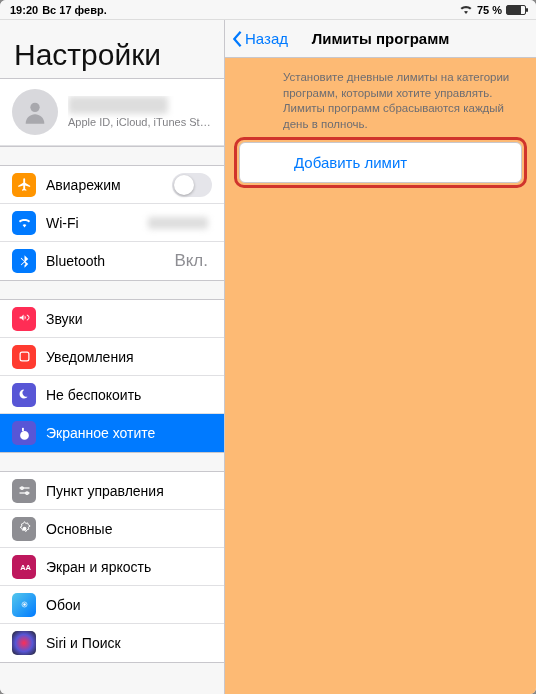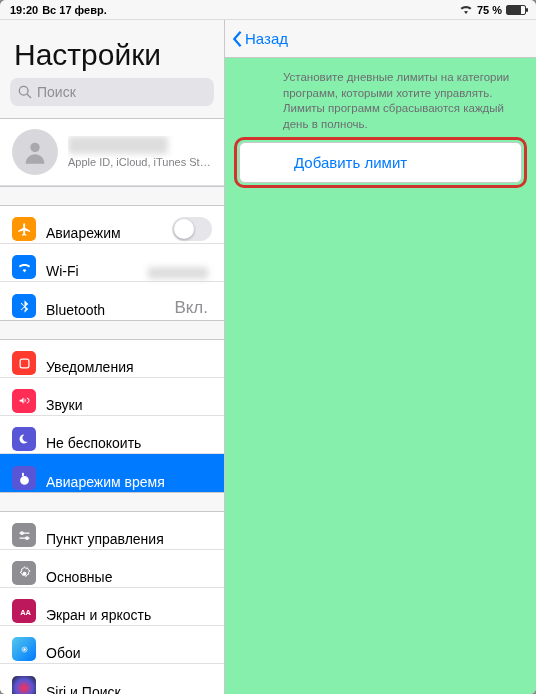--- a/index.html
+++ b/index.html
@@ -7,29 +7,29 @@
     .device { width: 536px; height: 694px; background: #efeff4; position: relative; border-radius: 6px; overflow: hidden; }
     
     .status-bar { height: 20px; display: flex; justify-content: space-between; align-items: center; padding: 0 10px; font-size: 11px; font-weight: 600; background: #f7f7f7; border-bottom: 0.5px solid #ddd; }
     .status-left, .status-right { display: flex; align-items: center; gap: 4px; }
     .battery { width: 20px; height: 10px; border: 1px solid #333; border-radius: 2px; position: relative; }
     .battery::after { content: ""; position: absolute; right: -3px; top: 2.5px; width: 2px; height: 4px; background: #333; border-radius: 1px; }
     .battery-fill { height: 100%; width: 75%; background: #333; }
     
     .content { display: flex; height: calc(100% - 20px); }
     .sidebar { width: 225px; background: #f7f7f7; border-right: 0.5px solid #c8c7cc; overflow-y: hidden; }
-    .detail { flex: 1; background: #86efac; display: flex; flex-direction: column; }
+    .detail { flex: 1; background: #fdba74; display: flex; flex-direction: column; }
     
     .settings-title { font-size: 30px; font-weight: 400; padding: 18px 14px 6px; color: #111; }
     .search { margin: 0 10px 12px; background: #e3e3e8; border-radius: 8px; display: flex; align-items: center; padding: 6px 8px; color: #8e8e93; }
     .search svg { width: 14px; height: 14px; margin-right: 5px; }
     .search span { font-size: 14px; }
     
     .section { background: #fff; border-top: 0.5px solid #c8c7cc; border-bottom: 0.5px solid #c8c7cc; margin-bottom: 18px; }
-    .row { display: flex; align-items: flex-end; min-height: 38px; padding: 2px 12px; border-bottom: 0.5px solid #e0e0e3; position: relative; }
+    .row { display: flex; align-items: center; min-height: 38px; padding: 2px 12px; border-bottom: 0.5px solid #e0e0e3; position: relative; }
     .row:last-child { border-bottom: none; }
     .row .icon { width: 24px; height: 24px; border-radius: 5px; margin-right: 10px; display: flex; align-items: center; justify-content: center; flex-shrink: 0; }
     .row .label { font-size: 14px; flex: 1; color: #000; overflow: hidden; text-overflow: ellipsis; white-space: nowrap; }
     .row .value { font-size: 17px; color: #8e8e93; margin-right: 4px; }
     .row .toggle { width: 40px; height: 24px; background: #e5e5ea; border-radius: 12px; position: relative; }
     .row .toggle::after { content: ""; position: absolute; width: 20px; height: 20px; background: #fff; border-radius: 50%; top: 2px; left: 2px; box-shadow: 0 1px 3px rgba(0,0,0,0.3); }
     .row.selected { background: #007aff; }
     .row.selected .label { color: #fff; }
     
     .account-row { display: flex; align-items: center; padding: 10px 12px; border-bottom: 0.5px solid #e0e0e3; }
@@ -71,27 +71,20 @@
       <div class="battery">
           <div class="battery-fill"></div>
         </div>
     </div>
   </div>
 
   <div class="content">
 
     <div class="sidebar">
       <div class="settings-title">Настройки</div>
-      <div class="search">
-        <svg viewBox="0 0 16 16">
-            <circle cx="6.5" cy="6.5" r="5" fill="none" stroke="#8e8e93" stroke-width="1.5"></circle>
-            <line x1="10.5" y1="10.5" x2="15" y2="15" stroke="#8e8e93" stroke-width="1.5"></line>
-          </svg>
-        <span>Поиск</span>
-      </div>
 
       <div class="section">
         <div class="account-row">
           <div class="avatar">
               <svg viewBox="0 0 24 24">
                 <circle cx="12" cy="8" r="4"></circle>
                 <path d="M4 22c0-5 4-8 8-8s8 3 8 8z"></path>
               </svg>
             </div>
           <div class="account-info">
@@ -126,51 +119,51 @@
                 <path d="M12 2v9L7 6l-1 1 5.5 5L6 17l1 1 5-5v9l6-6-4.5-4L18 8zm2 14l-2 2v-4zm0-8l-2-2v4z"></path>
               </svg>
             </div>
           <span class="label">Bluetooth</span>
           <span class="value">Вкл.</span>
         </div>
       </div>
 
       <div class="section">
         <div class="row">
+          <div class="icon" style="background:#ff2d55">
+              <svg viewBox="0 0 24 24" fill="#fff">
+                <path d="M3 10v4h4l5 5V5l-5 5zm14 2c0-2-1-3.5-2.5-4.5v9C16 15.5 17 14 17 12zm2.5-7v2c2.5 1 4 3 4 5s-1.5 4-4 5v2c3.5-1 6-4 6-7s-2.5-6-6-7z" transform="scale(0.7) translate(3,3)"></path>
+              </svg>
+            </div>
+          <span class="label">Звуки</span>
+        </div>
+        <div class="row">
           <div class="icon" style="background:#ff3b30">
               <svg viewBox="0 0 24 24" fill="none" stroke="#fff" stroke-width="2">
                 <rect x="5" y="5" width="14" height="14" rx="3"></rect>
               </svg>
             </div>
           <span class="label">Уведомления</span>
         </div>
         <div class="row">
-          <div class="icon" style="background:#ff2d55">
-              <svg viewBox="0 0 24 24" fill="#fff">
-                <path d="M3 10v4h4l5 5V5l-5 5zm14 2c0-2-1-3.5-2.5-4.5v9C16 15.5 17 14 17 12zm2.5-7v2c2.5 1 4 3 4 5s-1.5 4-4 5v2c3.5-1 6-4 6-7s-2.5-6-6-7z" transform="scale(0.7) translate(3,3)"></path>
-              </svg>
-            </div>
-          <span class="label">Звуки</span>
-        </div>
-        <div class="row">
           <div class="icon" style="background:#5856d6">
               <svg viewBox="0 0 24 24" fill="#fff">
                 <path d="M12 3a9 9 0 0 0 0 18c3 0 5.5-1.5 7-3.5-6 1-11-4-10-10A9 9 0 0 0 12 3z" transform="scale(0.8) translate(2,2)"></path>
               </svg>
             </div>
           <span class="label">Не беспокоить</span>
         </div>
         <div class="row selected">
           <div class="icon" style="background:#5856d6">
               <svg viewBox="0 0 24 24" fill="#fff">
                 <rect x="8" y="3" width="3" height="5"></rect>
                 <path d="M12 8a7 7 0 1 0 0 14 7 7 0 0 0 0-14zm0 2v5h4"></path>
               </svg>
             </div>
-          <span class="label">Авиарежим время</span>
+          <span class="label">Экранное хотите</span>
         </div>
       </div>
 
       <div class="section">
         <div class="row">
           <div class="icon" style="background:#8e8e93">
               <svg viewBox="0 0 24 24" fill="none" stroke="#fff" stroke-width="2">
                 <circle cx="8" cy="8" r="2"></circle>
                 <line x1="4" y1="8" x2="20" y2="8"></line>
                 <circle cx="16" cy="16" r="2"></circle>
@@ -214,20 +207,21 @@
     </div>
 
     <div class="detail">
       <div class="detail-header">
         <div class="back-btn">
           <svg viewBox="0 0 12 20" fill="none" stroke="#007aff" stroke-width="2.5">
               <polyline points="10,2 3,10 10,18"></polyline>
             </svg>
           <span>Назад</span>
         </div>
+        <div class="detail-title">Лимиты программ</div>
       </div>
       <div class="detail-body">
         <div class="detail-desc">Установите дневные лимиты на категории программ, которыми хотите управлять. Лимиты программ сбрасываются каждый день в полночь.</div>
         <div style="position:relative">
           <div class="detail-section">
             <div class="detail-row">Добавить лимит</div>
           </div>
           <div class="highlight" style="top:-5px;left:-5px;right:-5px;bottom:-5px"></div>
         </div>
       </div>

